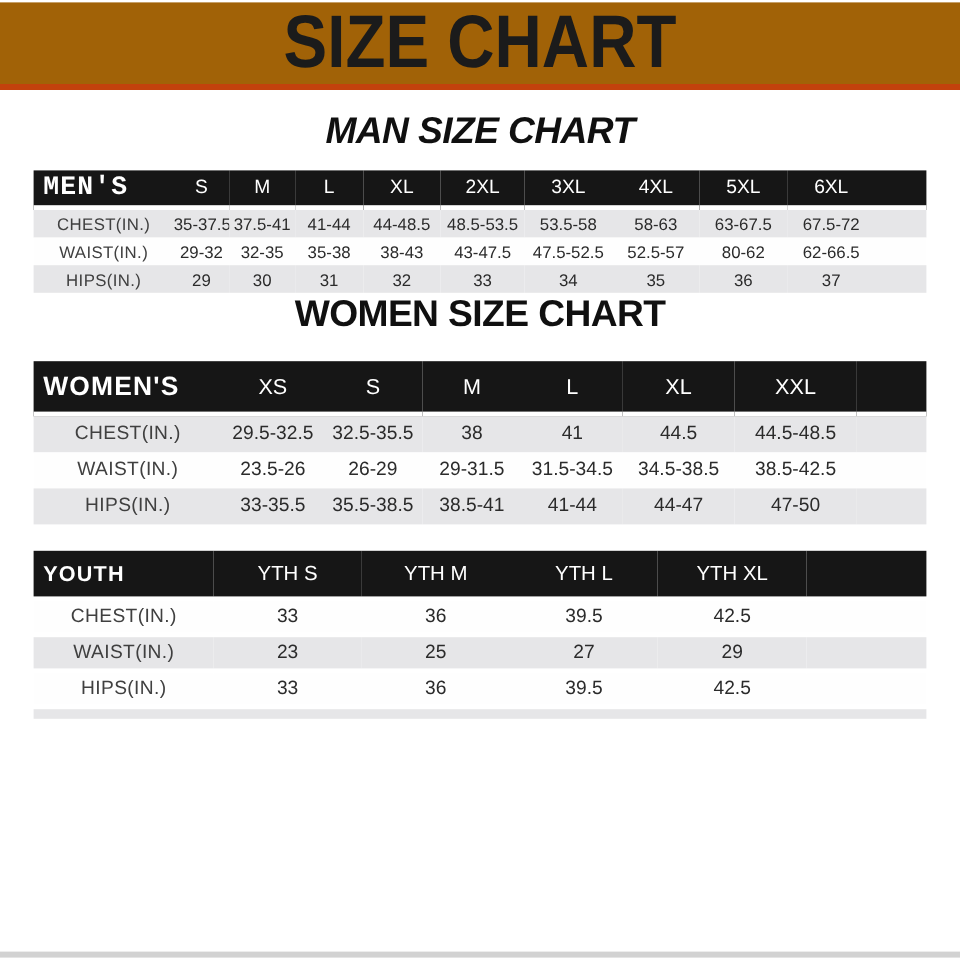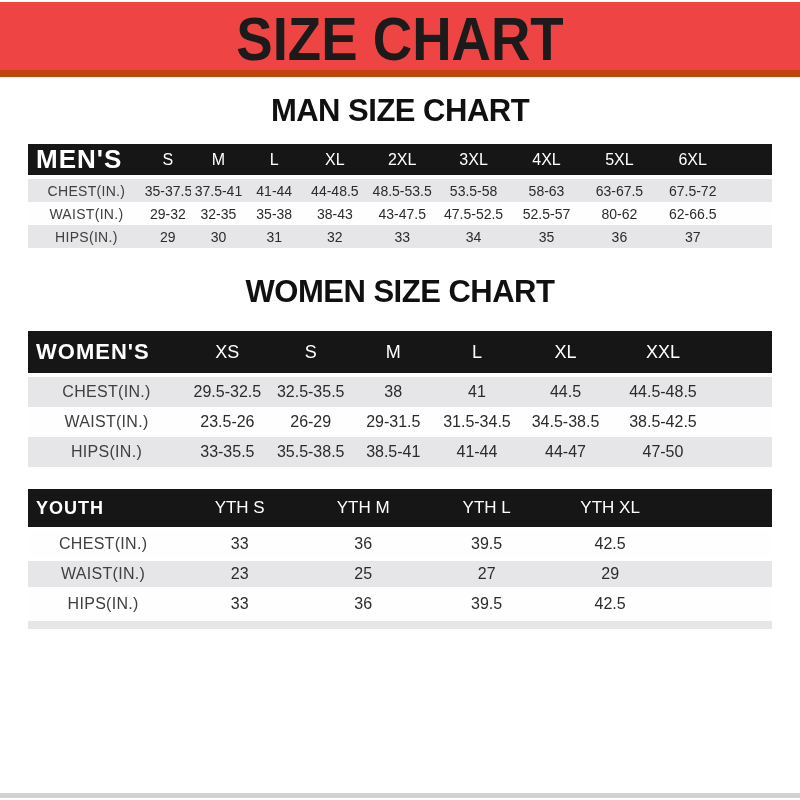--- a/index.html
+++ b/index.html
@@ -1,37 +1,37 @@
 <!DOCTYPE html>
 <html><head>
 <meta charset="utf-8">
 <style>
   html,body{margin:0;padding:0;background:#ffffff;}
   body{width:800px;height:800px;overflow:hidden;font-family:"Liberation Sans","DejaVu Sans",sans-serif;position:relative;}
 
   
   .banner{
-    margin-top:2px;height:68px;background:#ef4444;
-    border-bottom:7px solid #c2410c;
-    display:flex;align-items:flex-end;justify-content:center;
+    margin-top:2px;height:68px;background:#a16207;
+    border-bottom:5px solid #c2410c;
+    display:flex;align-items:center;justify-content:center;
   }
   .banner h1{
     margin:0;font-size:62px;font-weight:bold;color:#1b1b1b;
     letter-spacing:0px;transform:scaleX(0.88);transform-origin:center;
     line-height:62px;white-space:nowrap;
   }
 
   
   h2.section-heading{
     margin:0;text-align:center;color:#101010;
     font-size:31px;line-height:35px;font-weight:bold;letter-spacing:-0.5px;
     white-space:nowrap;
   }
-  #men-heading{margin-top:16px;}
-  #women-heading{margin-top:26px;}
+  #men-heading{margin-top:16px;font-style:italic;}
+  #women-heading{}
   #youth-heading{margin-top:31px;}
 
   
   .tablewrap{margin:0 28px;}
   #men-tablewrap{margin-top:16px;}
   #women-tablewrap{margin-top:22px;}
   #youth-tablewrap{margin-top:18px;}
 
   table.size-table{width:100%;table-layout:fixed;border-collapse:separate;border-spacing:0;}
   table.size-table th,table.size-table td{
@@ -45,21 +45,21 @@
   table.size-table thead th.corner{
     text-align:left;padding-left:8px;font-weight:bold;letter-spacing:1px;
   }
   table.size-table td{color:#2b2b2b;}
   table.size-table td.rowlabel{color:#404040;letter-spacing:0.3px;}
   tr.row-gray td{background:#e6e6e8;}
   tr.row-white td{background:#fefefe;}
 
   
   table.men thead th{height:29px;font-size:16px;}
-  table.men thead th.corner{font-size:26px;}
+  table.men thead th.corner{font-size:22px;font-family:Liberation Mono, monospace;}
   table.men td{height:23px;font-size:14px;}
   
   table.women thead th{height:42px;font-size:18px;}
   table.women thead th.corner{font-size:22px;}
   table.women td{height:30px;font-size:16px;}
   
   table.youth{border-spacing:0 4px;}
   table.youth thead th{height:38px;font-size:17px;border-bottom:none;}
   table.youth thead th.corner{font-size:18px;}
   table.youth td{height:26px;font-size:16px;}

